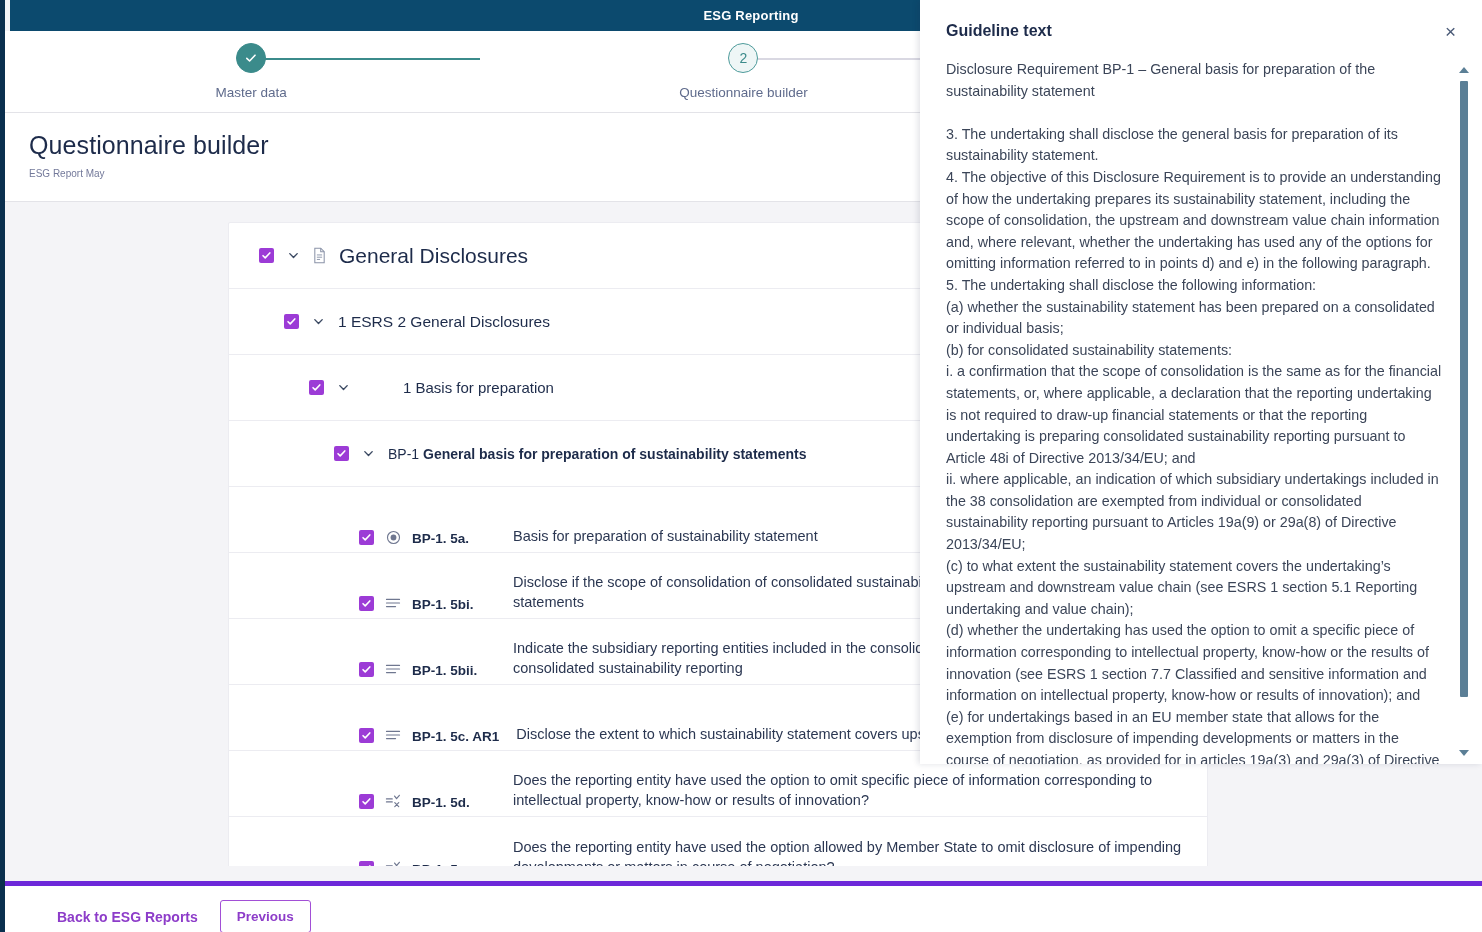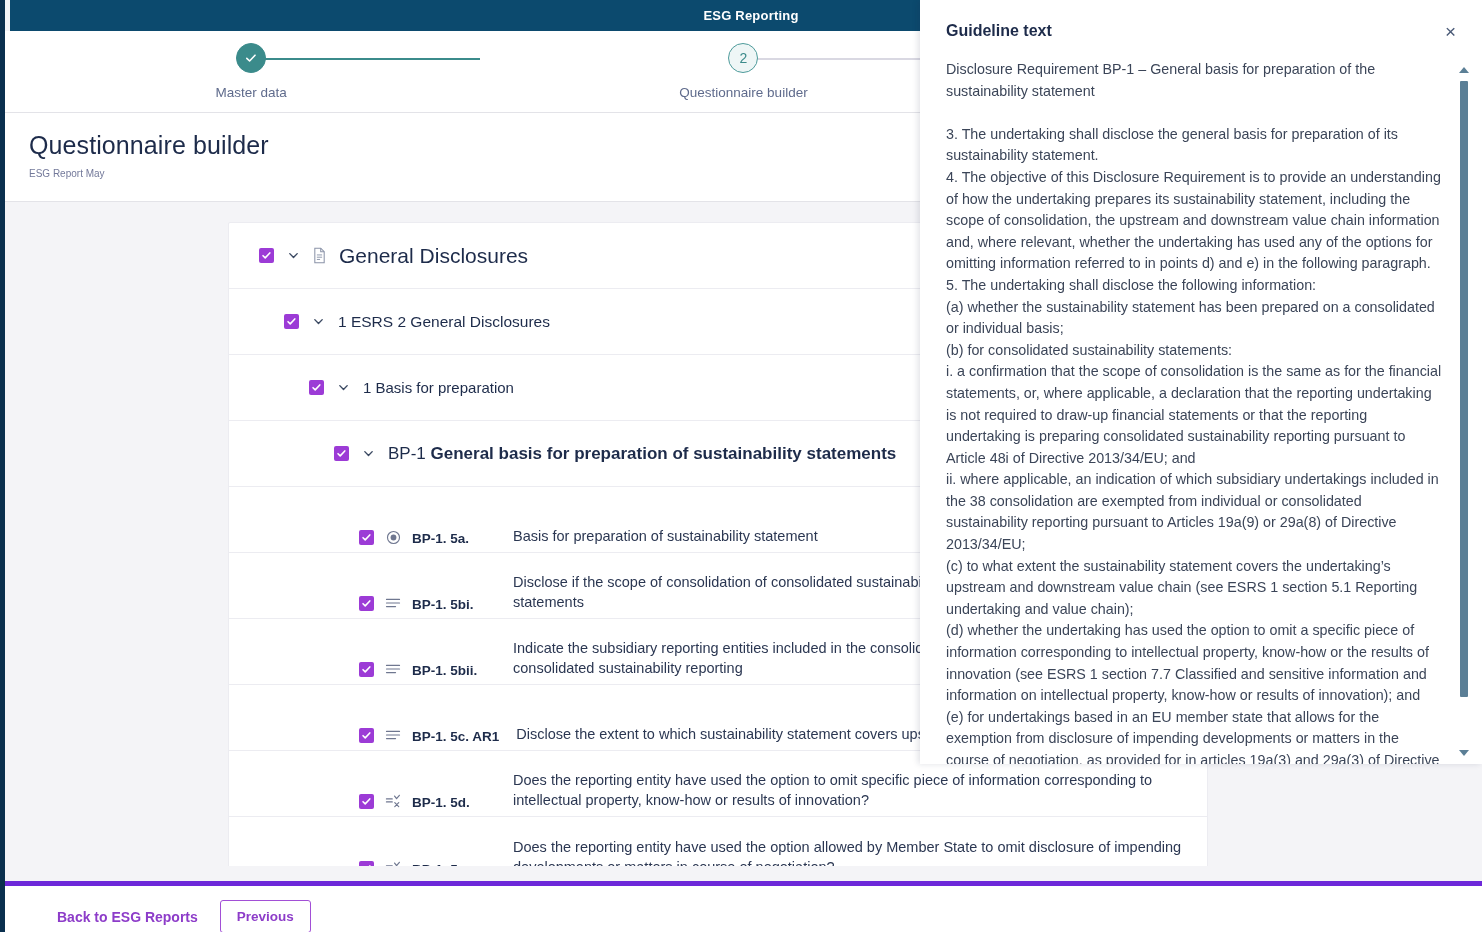--- a/index.html
+++ b/index.html
@@ -187,28 +187,28 @@
   }
 
   .row-title {
     margin-left: 12px;
     color: #1d2b4a;
     white-space: nowrap;
   }
   .lvl0 .row-title { font-size: 21px; }
   .lvl1 .row-title { font-size: 15.5px; }
   .lvl2 .row-title { font-size: 15px; }
-  .lvl3 .row-title { font-size: 17px; }
+  .lvl3 .row-title { font-size: 14px; }
   .row-title .code { font-weight: normal; }
   .row-title .bold { font-weight: bold; }
 
   
   .ind0 { padding-left: 30px; }
   .ind1 { padding-left: 55px; }
-  .ind2 { padding-left: 80px; }
+  .ind2 { padding-left: 80px; gap: 40px; }
   .ind3 { padding-left: 105px; }
   .ind4 { padding-left: 130px; }
 
   
   .q-row { align-items: flex-end; }
   .qtype-icon {
     width: 18px; height: 18px;
     margin-left: 10px;
     display: flex; align-items: center; justify-content: center;
     color: #6f7790;

